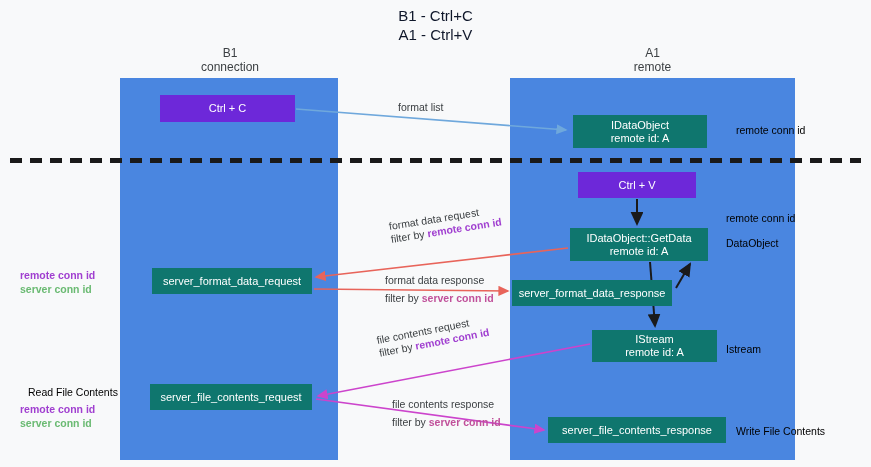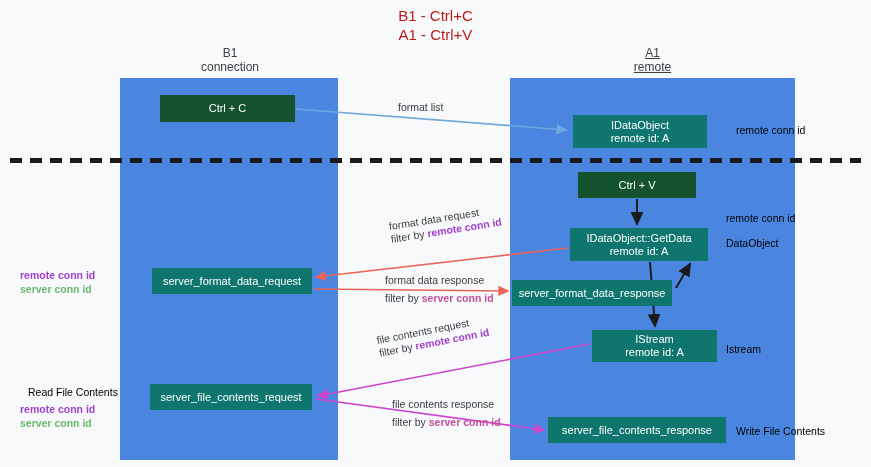--- a/index.html
+++ b/index.html
@@ -8,47 +8,47 @@
     background:#f8f9fa;
     font-family:"Liberation Sans","DejaVu Sans",sans-serif;
     position:relative;overflow:hidden;
   }
   .stage{position:absolute;inset:0;}
   .abs{position:absolute;}
 
   
   #title{
     left:0;right:0;top:6px;
-    text-align:center;color:#b91c1c;
+    text-align:center;color:#0f172a;
     font-size:15px;line-height:19px;
   }
   #title div{white-space:pre;}
 
   
   .col-head{
     text-align:center;color:#3c4043;
     font-size:12px;line-height:14px;
   }
   #head-b1{left:120px;width:220px;top:46px;}
-  #head-a1{left:510px;width:285px;top:46px;text-decoration:underline;}
+  #head-a1{left:510px;width:285px;top:46px;}
 
   
   .lane{background:#4a86e0;}
   #lane-b1{left:120px;top:78px;width:218px;height:382px;}
   #lane-a1{left:510px;top:78px;width:285px;height:382px;}
 
   
   .box{
     box-sizing:border-box;
     display:flex;flex-direction:column;
     align-items:center;justify-content:center;
     color:#ffffff;font-size:11px;line-height:13px;
     text-align:center;padding:2px 4px;
   }
-  .green{background:#14532d;}
+  .green{background:#6d28d9;}
   .orange{background:#0f766e;}
 
   #box-ctrlc{left:160px;top:95px;width:135px;height:27px;}
   #box-idataobject{left:573px;top:115px;width:134px;height:33px;}
   #box-ctrlv{left:578px;top:172px;width:118px;height:26px;}
   #box-getdata{left:570px;top:228px;width:138px;height:33px;}
   #box-fmt-req{left:152px;top:268px;width:160px;height:26px;}
   #box-fmt-res{left:512px;top:280px;width:160px;height:26px;}
   #box-istream{left:592px;top:330px;width:125px;height:32px;}
   #box-file-req{left:150px;top:384px;width:162px;height:26px;}

